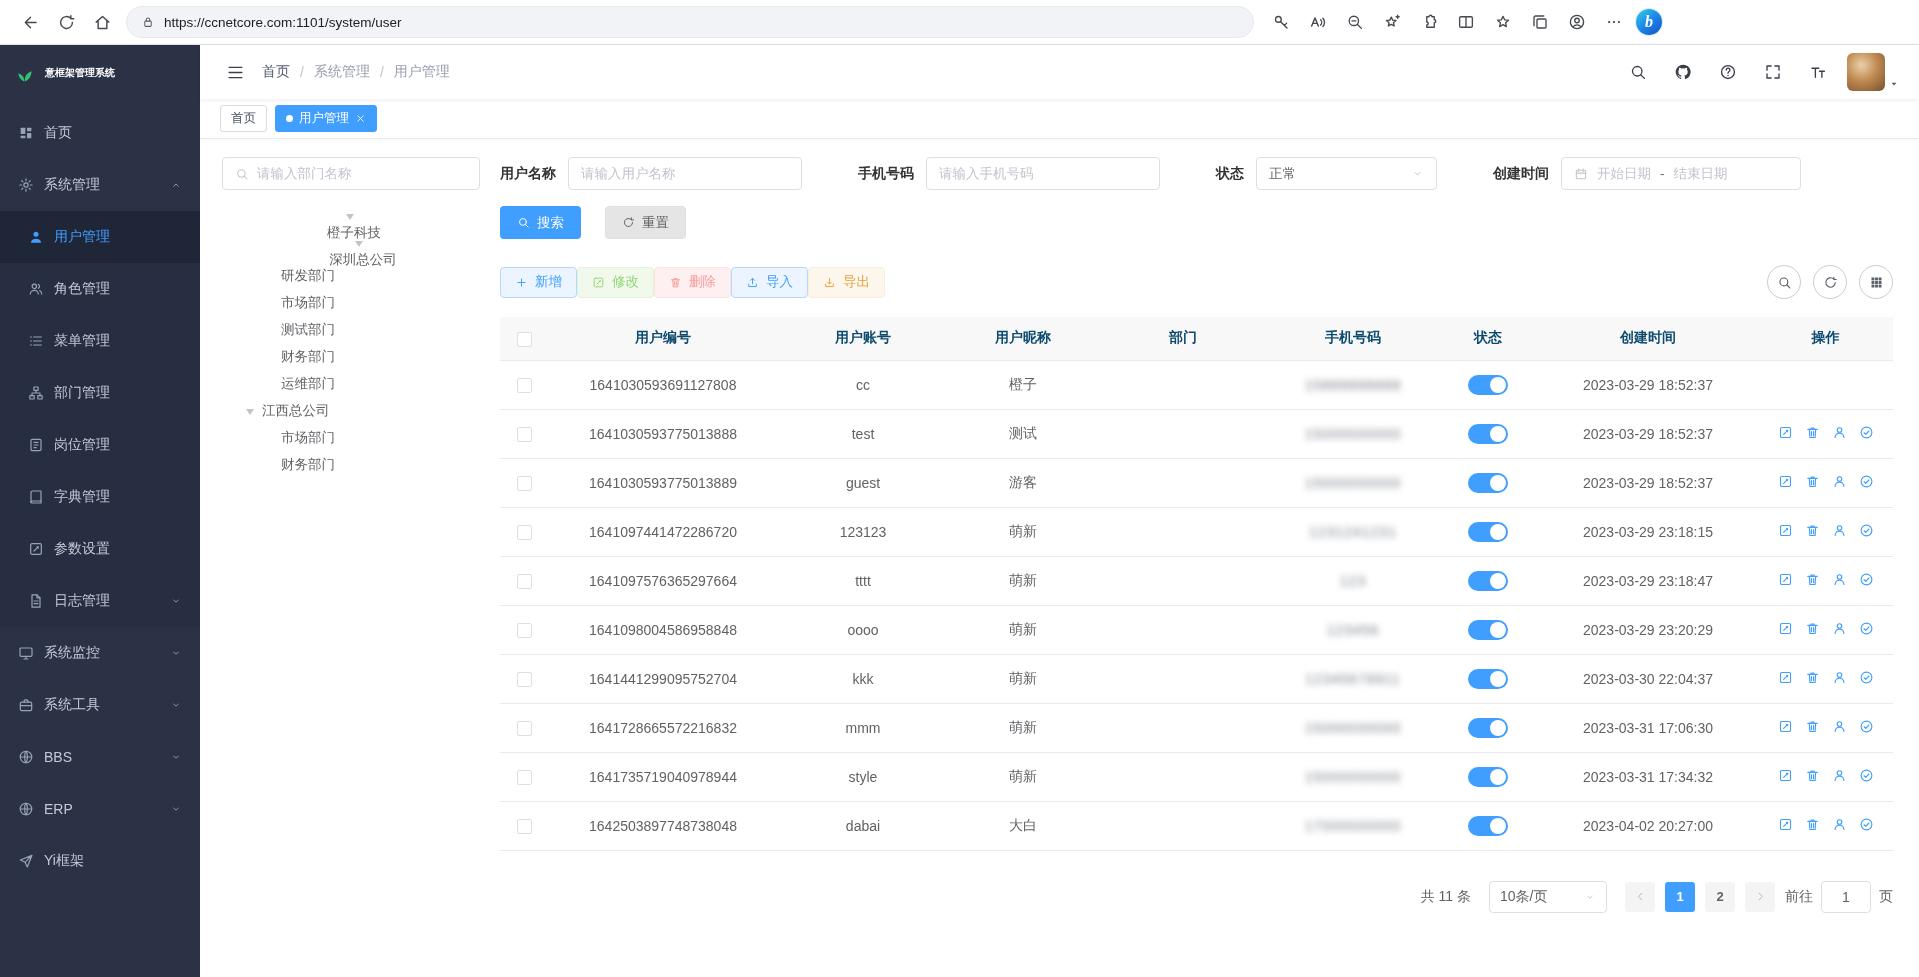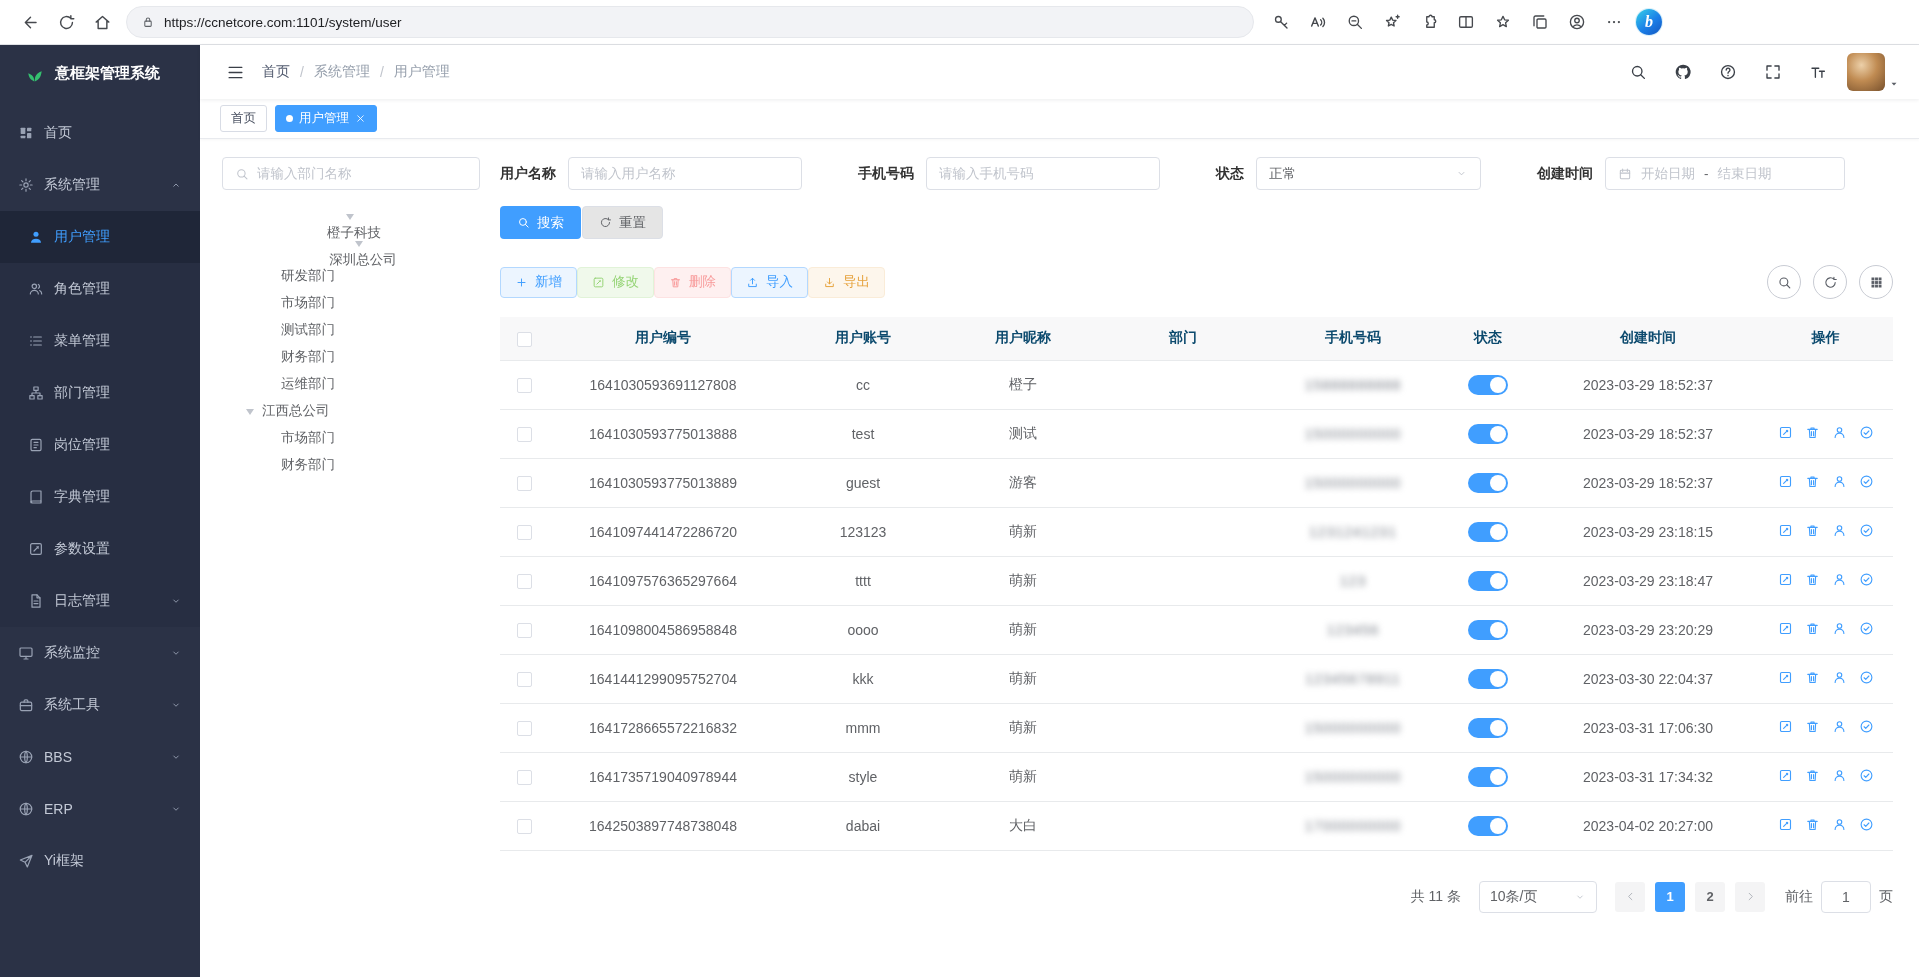--- a/index.html
+++ b/index.html
@@ -15,21 +15,21 @@
 .omnibox{width:1128px;height:32px;background:#f2f3f6;border:1px solid #e6e8ec;border-radius:16px;display:flex;align-items:center;gap:9px;padding:0 14px;flex-shrink:0;cursor:text}
 .omnibox .icon{font-size:14px;color:#5f6368}
 .url{font-size:13.5px;color:#202124;white-space:nowrap}
 .browser-actions{display:flex;align-items:center;gap:7px;margin-left:4px}
 .browser-actions .b-btn{font-size:18px;width:30px}
 .bing-logo{width:26px;height:26px;border-radius:50%;background:linear-gradient(140deg,#35d2e8 0%,#1a7fe8 55%,#1456c0 100%);color:#fff;font-weight:bold;font-style:italic;display:flex;align-items:center;justify-content:center;font-size:16px;font-family:"Liberation Serif",serif;cursor:pointer;box-shadow:0 0 0 1px #d8f0fa}
 
 
 .app{display:flex;height:932px}
 .sidebar{width:200px;background:#2b3246;flex-shrink:0;overflow:hidden}
-.logo{height:56px;display:flex;align-items:center;gap:10px;padding:0 24px;color:#fff;font-weight:bold;font-size:15px}
+.logo{height:56px;display:flex;align-items:center;gap:10px;padding:0 14px;color:#fff;font-weight:bold;font-size:10px}
 .logo .icon{font-size:21px;color:#35c06f}
 .menu{padding-top:6px}
 .menu-item{height:52px;display:flex;align-items:center;gap:10px;padding:0 18px;color:#c3c9d6;font-size:14px;cursor:pointer}
 .menu-item .icon{font-size:16px;color:#99a2b4}
 .menu-item.sub{padding-left:28px;background:#272e42}
 .menu-item.active{color:#409eff;background:#1f2638}
 .menu-item.active .icon{color:#409eff}
 .menu-item .mi-label{flex:1}
 .menu-item .chev{font-size:12px;color:#99a2b4}
 
@@ -64,27 +64,27 @@
 .tree-node{height:27px;display:flex;align-items:center;color:#606266;font-size:13.5px;cursor:pointer}
 .tree-caret{width:0;height:0;border:4.5px solid transparent;border-top:6px solid #c0c4cc;margin:6px 8px 0 0}
 .tree-caret-space{width:17px;flex-shrink:0}
 
 .main-panel{flex:1;min-width:0;display:flex;flex-direction:column}
 .filters{display:flex;align-items:center;gap:56px}
 .field{display:flex;align-items:center;gap:12px}
 .f-label{font-weight:bold;color:#333;font-size:14px;white-space:nowrap}
 .f-input{width:234px;height:33px;border:1px solid #dcdfe6;border-radius:4px;padding:0 12px;font-size:13.5px;color:#606266;outline:none;font-family:inherit}
 .f-input::placeholder{color:#c0c4cc}
-.f-select{width:225px;height:33px;border:1px solid #dcdfe6;border-radius:4px;display:flex;align-items:center;justify-content:space-between;padding:0 12px;font-size:13.5px;color:#606266;cursor:pointer;background:#fff}
+.f-select{width:181px;height:33px;border:1px solid #dcdfe6;border-radius:4px;display:flex;align-items:center;justify-content:space-between;padding:0 12px;font-size:13.5px;color:#606266;cursor:pointer;background:#fff}
 .f-select .icon{color:#c0c4cc;font-size:13px}
 .f-date{width:240px;height:33px;border:1px solid #dcdfe6;border-radius:4px;display:flex;align-items:center;gap:9px;padding:0 12px;font-size:13.5px;color:#c0c4cc;cursor:pointer;background:#fff}
 .f-date .icon{font-size:14px}
 .f-date .dsep{color:#606266}
 
-.action-row{display:flex;gap:1px;margin-top:16px}
+.action-row{display:flex;gap:24px;margin-top:16px}
 .btn{height:33px;display:inline-flex;align-items:center;gap:7px;padding:0 16px;border-radius:4px;font-size:13.5px;border:1px solid transparent;cursor:pointer;font-family:inherit;background:#e5e5e5}
 .btn .icon{font-size:13px}
 .btn.primary{background:#409eff;color:#fff}
 .btn.default{border-color:#dcdfe6;color:#606266}
 .toolbar{display:flex;align-items:center;gap:0;margin-top:26px}
 .toolbar .btn{height:31px;padding:0 14px}
 .btn.soft-blue{background:#ecf5ff;border-color:#b3d8ff;color:#409eff}
 .btn.soft-green{background:#f0f9eb;border-color:#e1f3d8;color:#95d475}
 .btn.soft-red{background:#fef0f0;border-color:#fde2e2;color:#f89898}
 .btn.soft-orange{background:#fdf6ec;border-color:#faecd8;color:#e6a23c}
@@ -103,21 +103,21 @@
 .act-btn{color:#409eff;font-size:15px;cursor:pointer;display:inline-flex;margin:0 6px}
 
 
 .pagination{display:flex;align-items:center;justify-content:flex-end;gap:10px;margin-top:30px;font-size:14px;color:#606266;padding-bottom:20px}
 .page-size{width:118px;height:32px;border:1px solid #dcdfe6;border-radius:4px;display:flex;align-items:center;justify-content:space-between;padding:0 10px;cursor:pointer;margin:0 8px}
 .page-size .icon{color:#c0c4cc;font-size:12px}
 .pages{display:flex;gap:10px}
 .page-btn{min-width:30px;height:30px;border-radius:3px;background:#f4f4f5;display:inline-flex;align-items:center;justify-content:center;color:#606266;cursor:pointer;font-weight:bold;font-size:13px}
 .page-btn.nav{color:#b0b3ba}
 .page-btn.active{background:#409eff;color:#fff}
-.goto{display:flex;align-items:center;gap:8px;margin-left:10px}
+.goto{display:flex;align-items:center;gap:8px;margin-left:0}
 .goto-input{width:50px;height:32px;border:1px solid #dcdfe6;border-radius:4px;text-align:center;font-size:14px;color:#606266;outline:none;font-family:inherit}
 </style>
 </head>
 <body>
 
 <div class="browser">
   <div class="nav-icons" id="nav-icons">
       <span class="b-btn">
         <span class="icon">
           <svg viewBox="0 0 24 24" fill="none" stroke="currentColor" stroke-width="1.8" stroke-linecap="round" stroke-linejoin="round">

